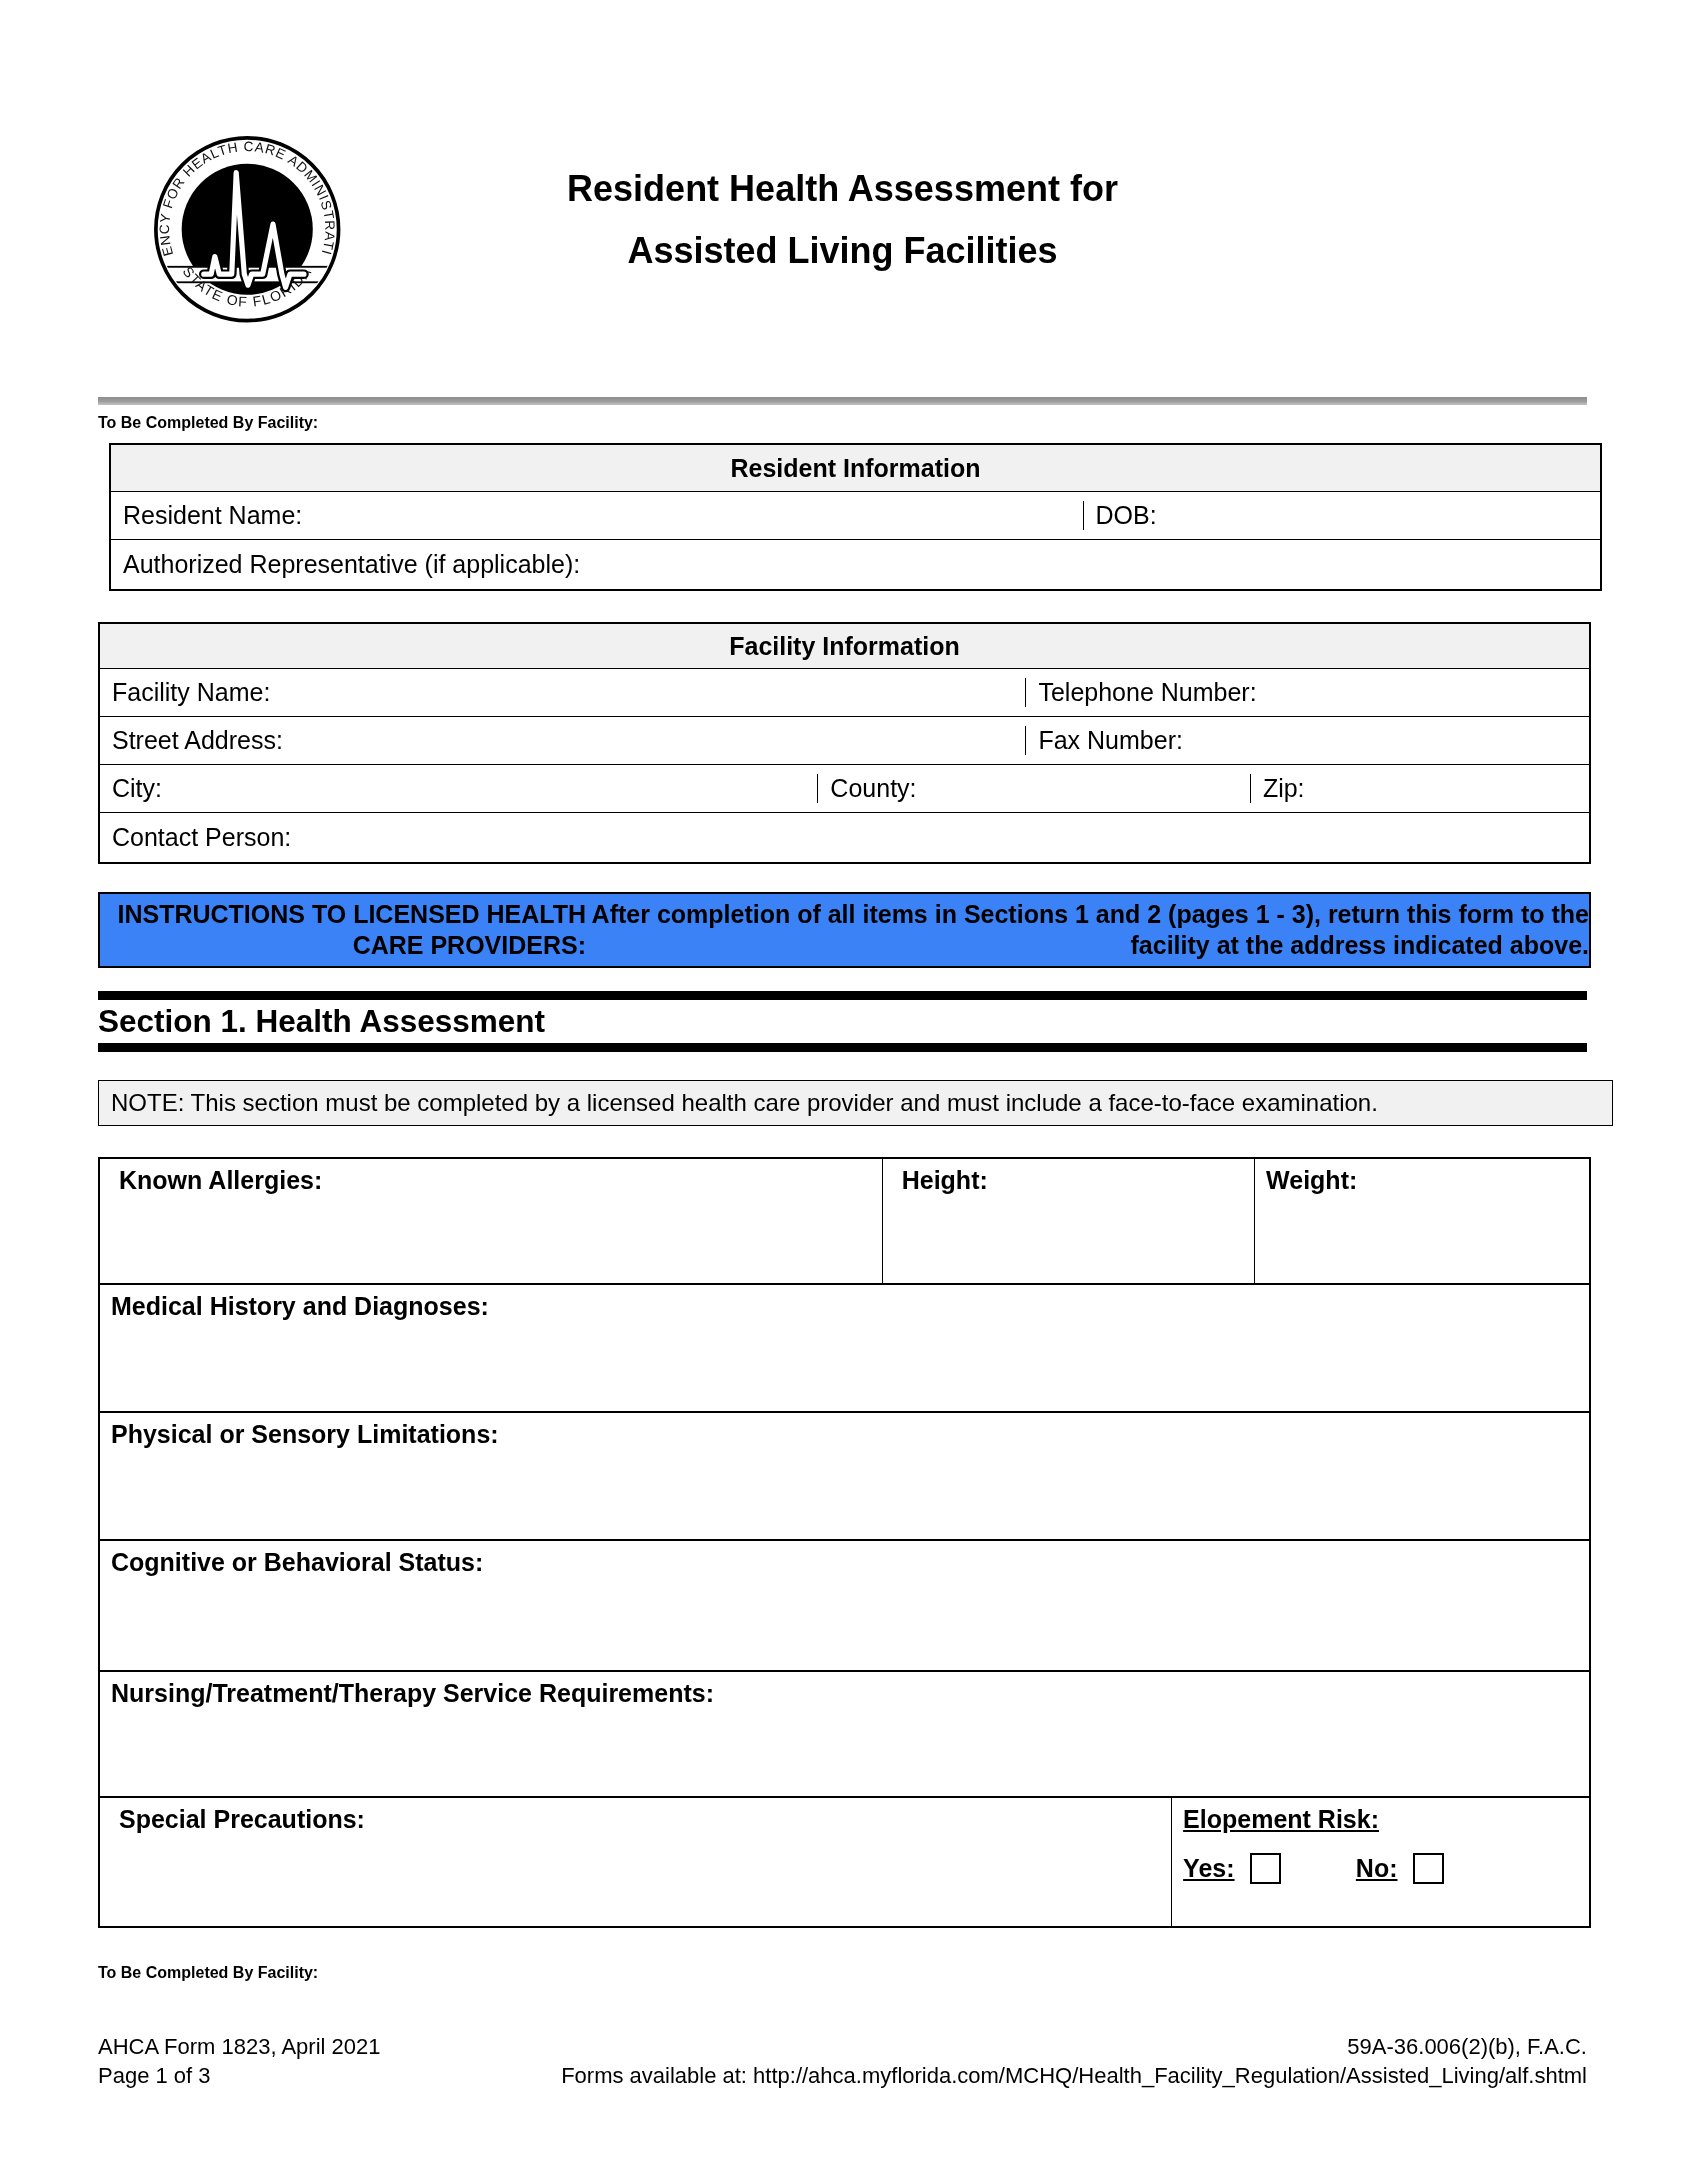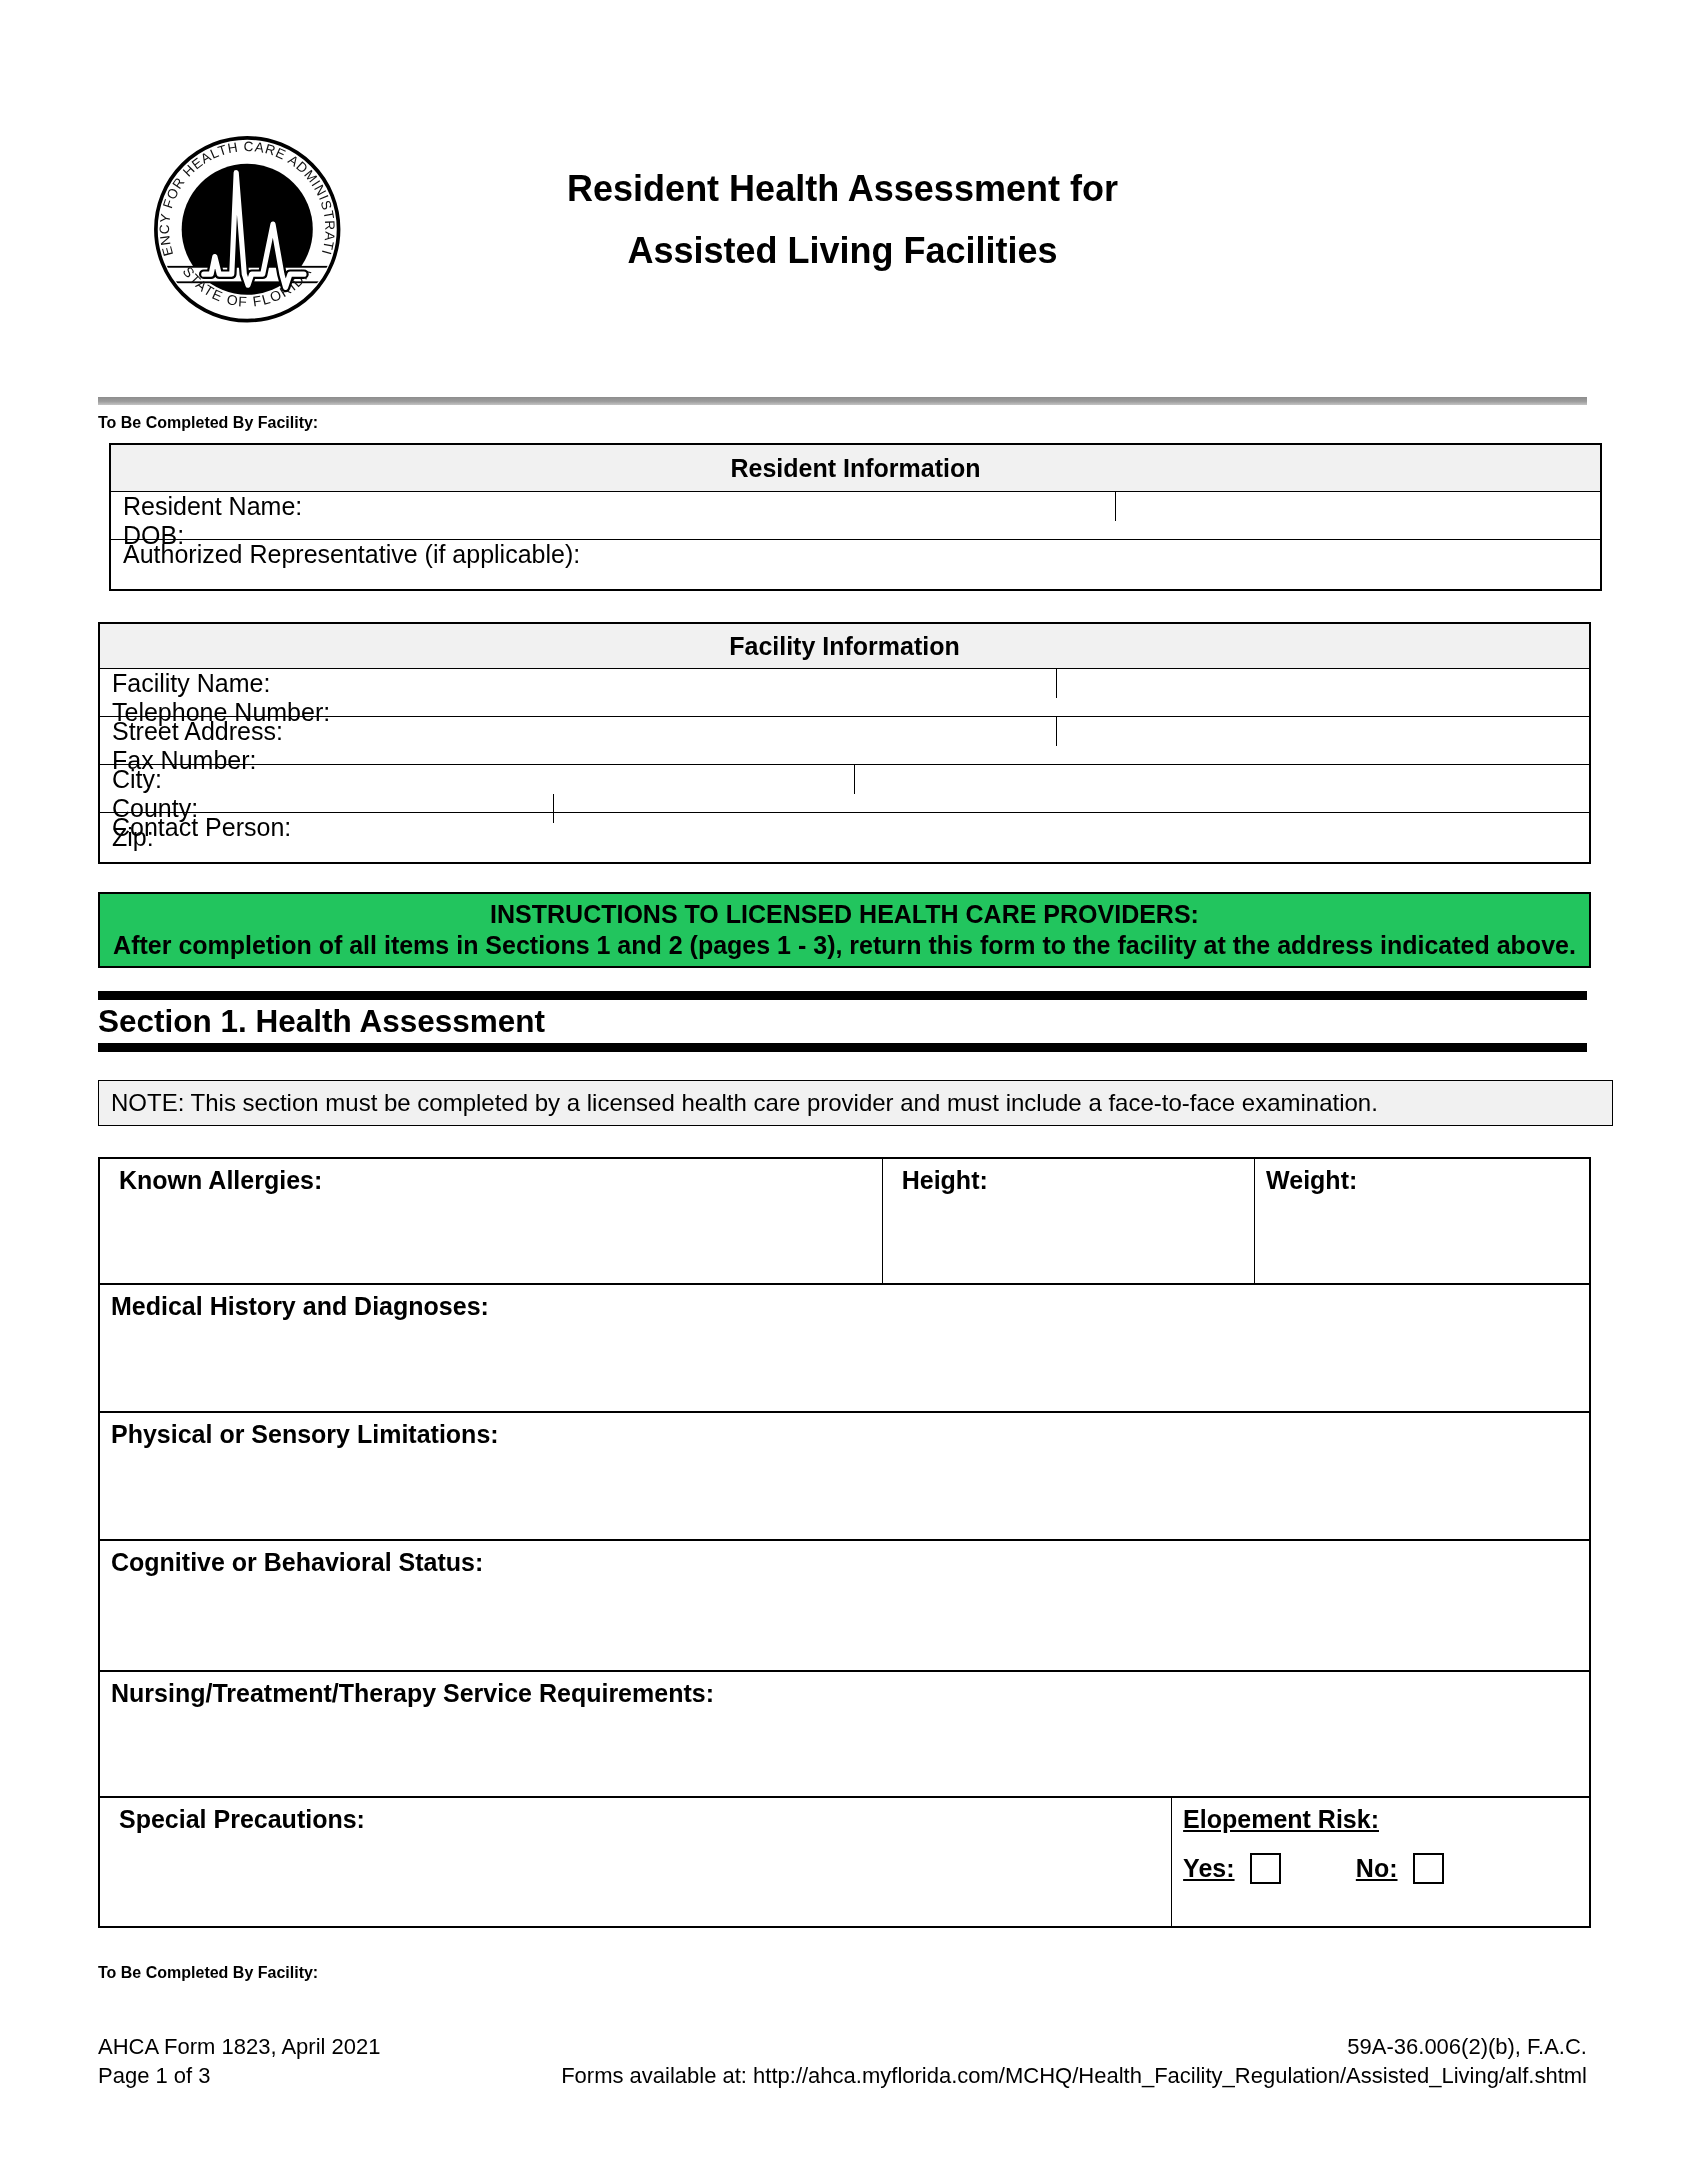--- a/index.html
+++ b/index.html
@@ -26,38 +26,38 @@
   .tbc-top { top:414px; }
   .tbc-bottom { top:1964px; }
 
   
   .ftable { border:2.6px solid #000; background:#fff; }
   .ftable .hdr {
     background:#f1f1f1; border-bottom:1.7px solid #000;
     display:flex; align-items:center; justify-content:center;
     font-size:25px; font-weight:bold;
   }
-  .frow { display:flex; align-items:flex-start;flex-direction:column; }
+  .frow { display:flex; align-items:center; }
   .frow + .frow { border-top:1.7px solid #000; }
   .fcell { display:flex; align-items:center; padding:0 12px; font-size:25px; }
   .fcell.sep { border-right:1.7px solid #000; }
 
   .resident-tbl { top:443px;margin-left:11px; }
   .resident-tbl .hdr { height:46px; }
   .r-row1 { height:47px; }
   .r-row2 { height:49px; }
 
   .facility-tbl { top:622px; }
   .facility-tbl .hdr { height:44px; }
   .f-row { height:47px; }
   .f-row4 { height:49px; }
 
   
-  .instructions { top:892px; height:72px; background:#22c55e; border:2.6px solid #000;
-    display:flex; flex-direction:column; align-items:center; justify-content:center; text-align:right; }
+  .instructions { top:892px; height:72px; background:#3b82f6; border:2.6px solid #000;
+    display:flex; flex-direction:row; align-items:center; justify-content:center; text-align:right; }
   .instructions .l1 { font-size:25px; font-weight:bold; line-height:31.5px; }
   .instructions .l2 { font-size:25px; font-weight:bold; line-height:31.5px; }
 
   
   .sec-bar { height:9.4px; background:#000; }
   .sec-bar-top { top:991px; }
   .sec-bar-bottom { top:1043px; }
   .sec-title { top:1003px; font-size:31.5px; font-weight:bold; }
 
   .note-box { top:1080px; height:44px; background:#f1f1f1; border:1.7px solid #000;

